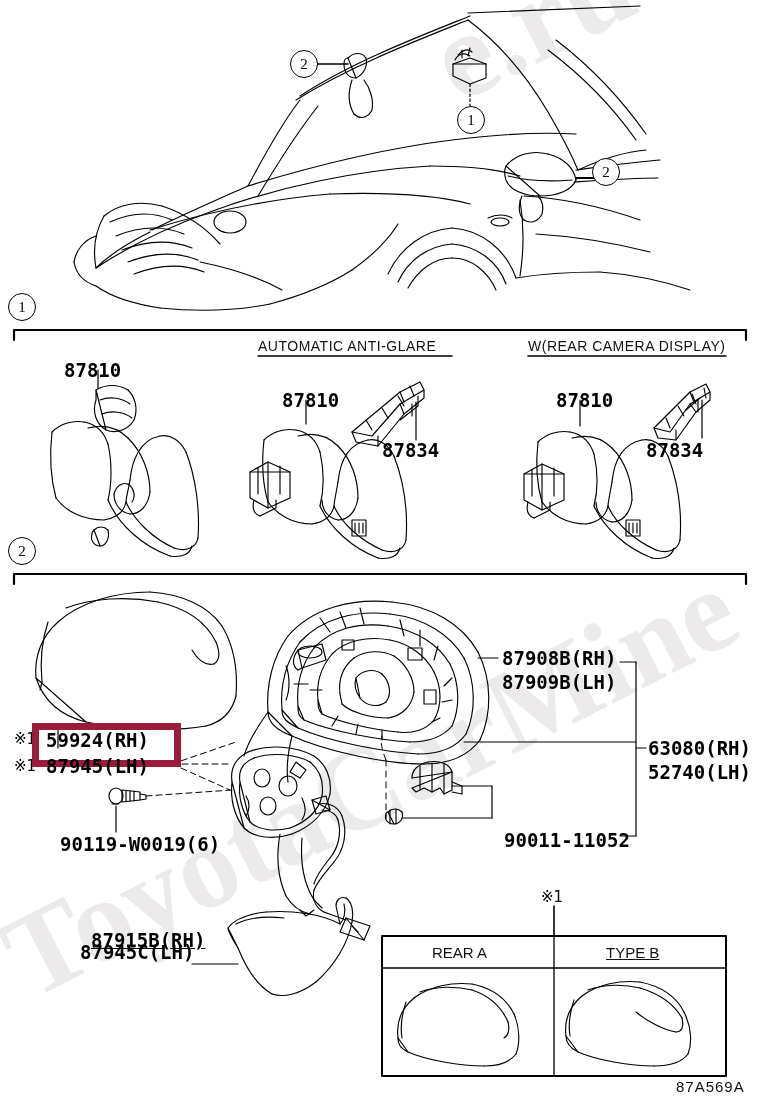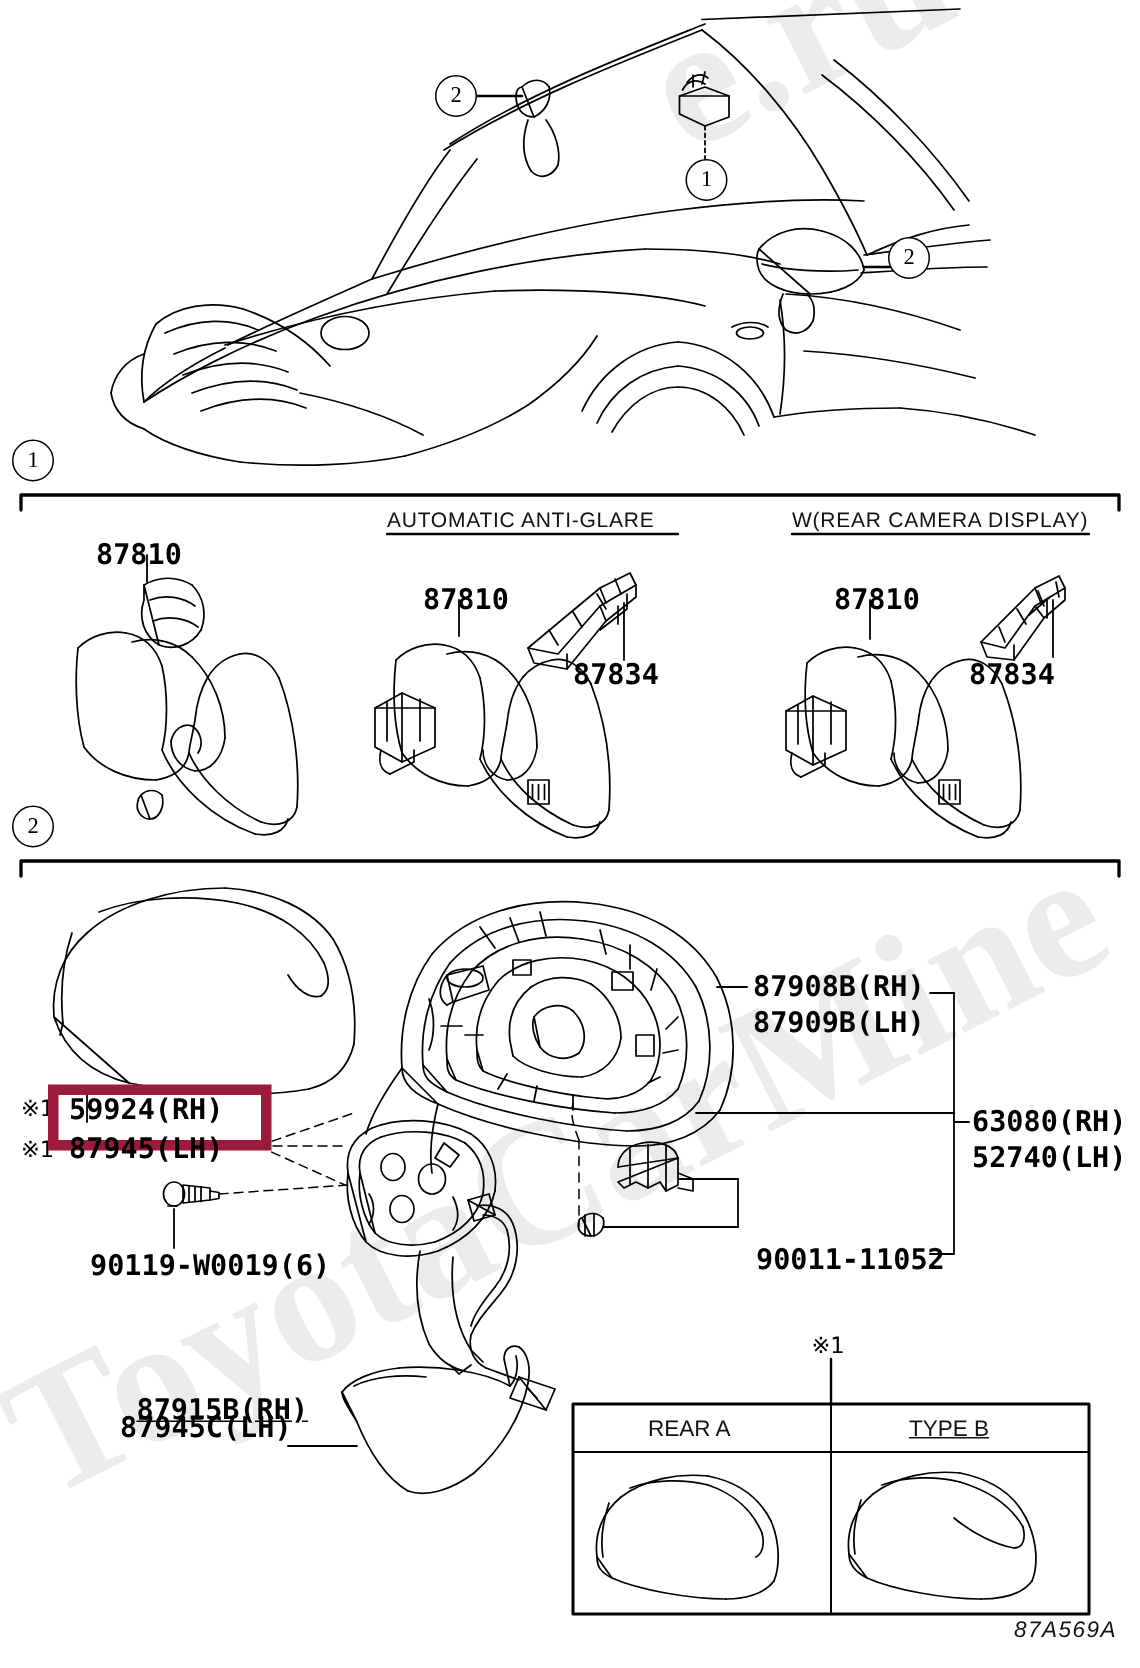--- a/index.html
+++ b/index.html
@@ -12,21 +12,21 @@
   .wm .w1{font-size:118px;left:-18px;top:905px;transform:rotate(-27deg);transform-origin:0 0;}
   .wm .w2{font-size:122px;left:408px;top:5px;transform:rotate(-27deg);transform-origin:0 0;}
   svg{position:absolute;left:0;top:0;z-index:2;}
   .lbl{position:absolute;z-index:3;font-family:"DejaVu Sans Mono","Liberation Mono",monospace;
        font-weight:700;color:#000;white-space:pre;letter-spacing:0px;}
   .pn{font-size:19px;line-height:24px;}
   .hdr{font-size:14px;font-family:"Liberation Sans",sans-serif;font-weight:400;
        letter-spacing:0.5px;color:#111;}
   .typ{font-size:15px;font-family:"Liberation Sans",sans-serif;font-weight:400;color:#111;}
   .code{font-size:15px;font-family:"Liberation Sans",sans-serif;font-weight:400;
-        letter-spacing:1px;color:#111;font-style:italic;}
+        letter-spacing:1px;color:#111;}
   .star{font-size:15px;font-family:"DejaVu Sans",sans-serif;font-weight:400;}
   .hl{position:absolute;z-index:3;border:7px solid #9b1b3c;background:transparent;}
   .cnum{position:absolute;z-index:3;width:26px;height:26px;border:1.6px solid #000;
         border-radius:50%;display:flex;align-items:center;justify-content:center;
         font-family:"Liberation Serif",serif;font-size:15px;background:#fff;color:#000;}
 </style>
 </head>
 <body>
 
 <div id="sheet">

